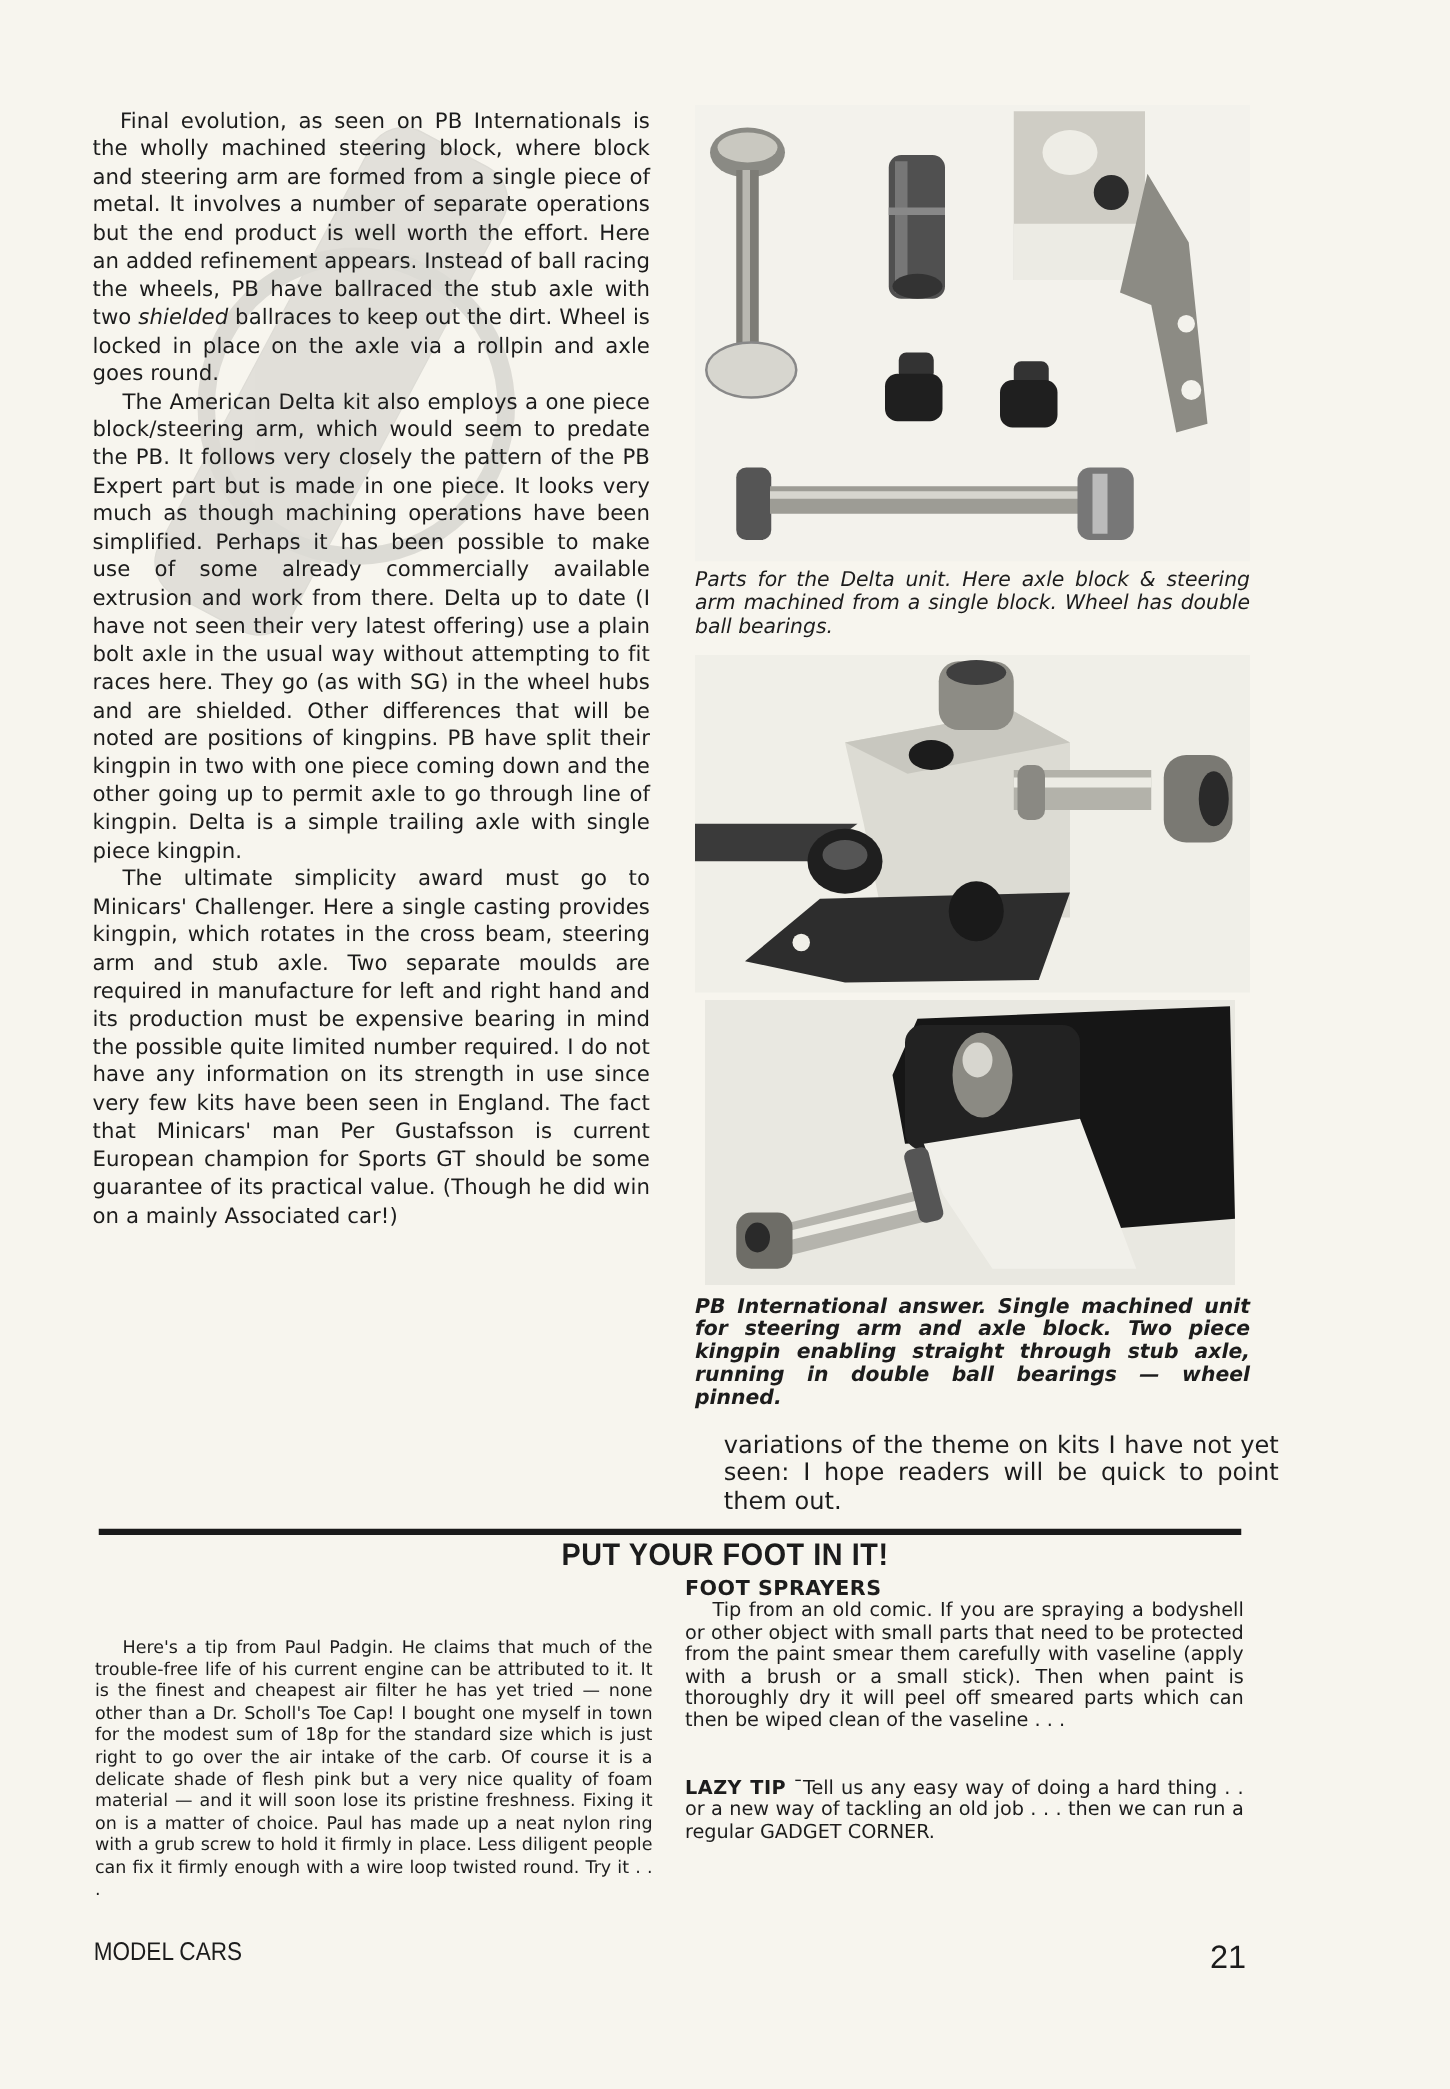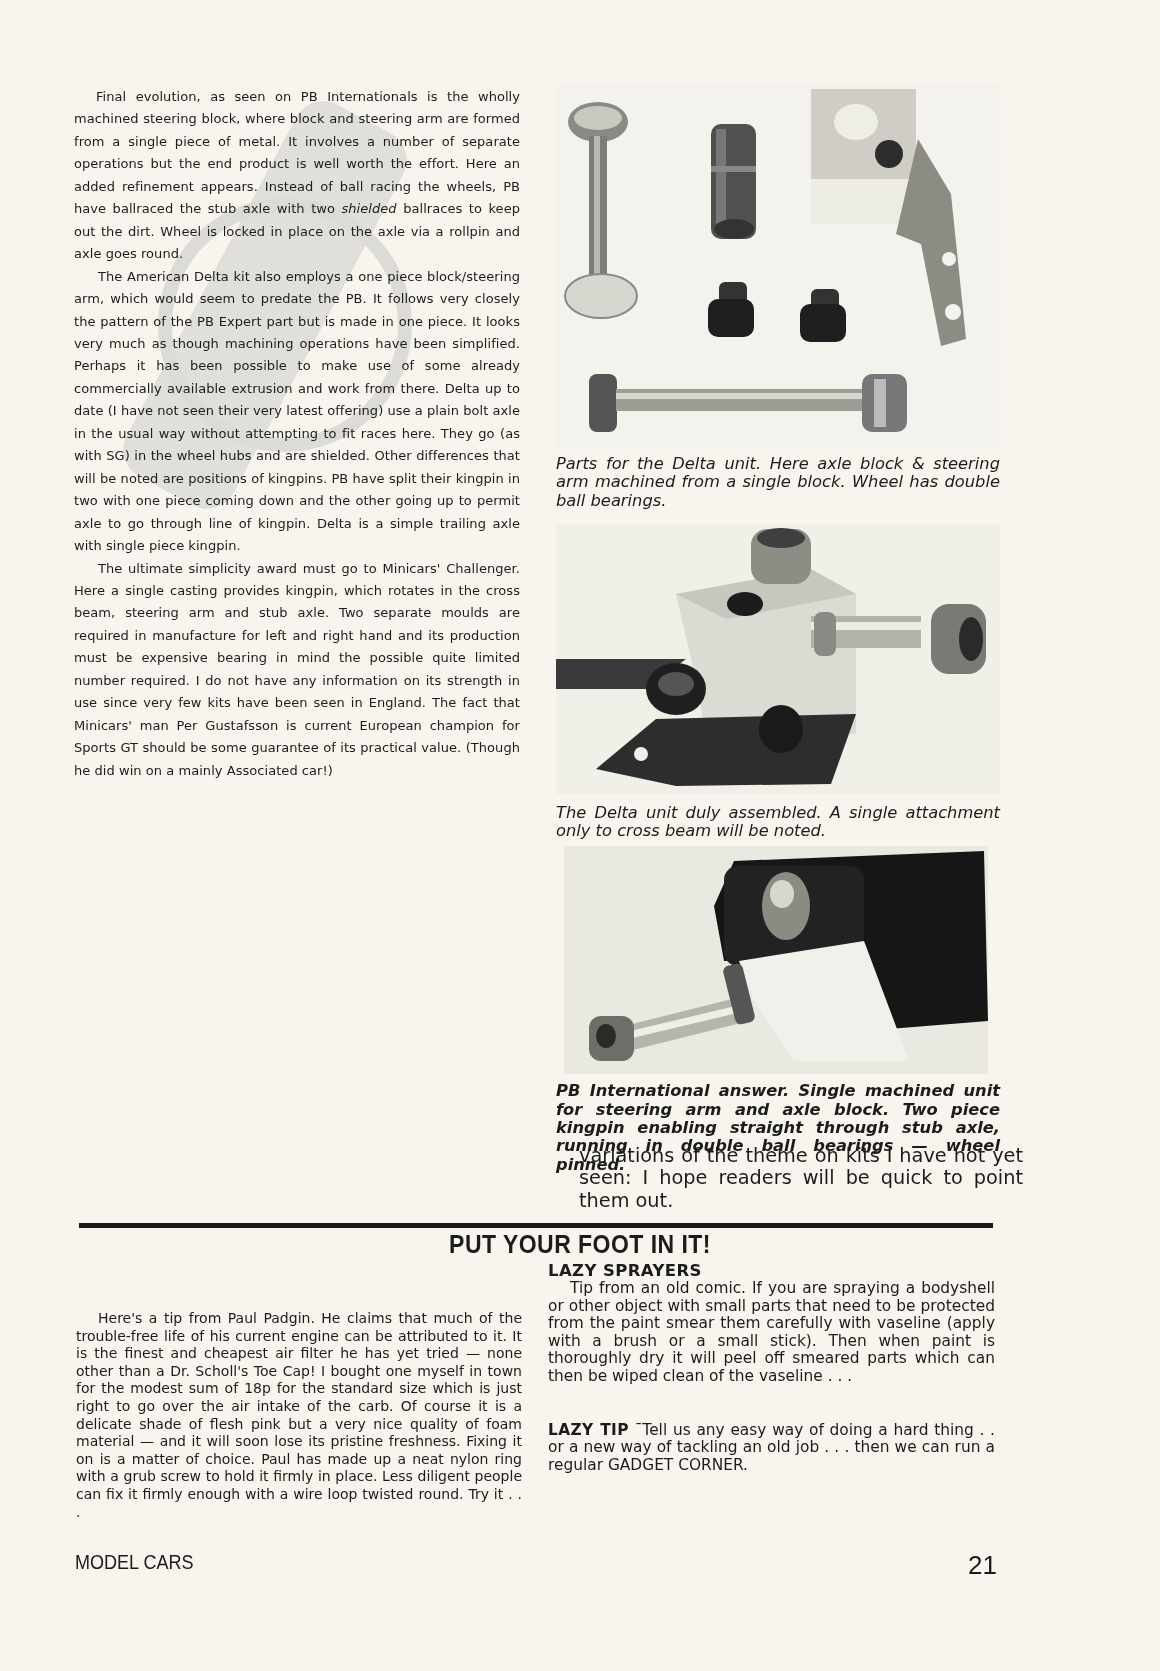--- a/index.html
+++ b/index.html
@@ -9,21 +9,21 @@
       position: relative;
       overflow: hidden;
       font-family: "DejaVu Sans", sans-serif;
       color: #1c1c1c;
     }
     .page { position: absolute; inset: 0; }
 
     
     .col-left {
       position: absolute; left: 74px; top: 86px; width: 446px;
-      font-size: 13px; line-height: 22.45px;
+      font-size: 17px; line-height: 22.45px;
       text-align: justify; letter-spacing: 0.05px;
     }
     .col-left p { margin: 0; text-indent: 24px; }
     .col-left p.first { text-indent: 22px; }
     .col-left em { font-style: italic; }
 
     
     .col-right { position: absolute; left: 556px; top: 84px; width: 444px; }
     .photo {
       position: relative; overflow: hidden;
@@ -170,21 +170,20 @@
         <ellipse cx="189" cy="80" rx="18" ry="12" fill="#1c1c1c"></ellipse>
         <rect x="195" y="5" width="60" height="55" rx="16" fill="#8d8c85"></rect>
         <ellipse cx="225" cy="14" rx="24" ry="10" fill="#3f3f3f"></ellipse>
         <rect x="255" y="92" width="110" height="32" fill="#b3b2aa"></rect>
         <rect x="255" y="98" width="110" height="8" fill="#ecebe4"></rect>
         <rect x="258" y="88" width="22" height="44" rx="8" fill="#8a8983"></rect>
         <rect x="375" y="80" width="55" height="70" rx="18" fill="#7a7973"></rect>
         <ellipse cx="415" cy="115" rx="12" ry="22" fill="#2a2a2a"></ellipse>
       </svg>
     </div>
-    <p class="caption" style="margin-top:10px;">The Delta unit duly assembled. A single attachment only to cross beam will be noted.</p>
 
     <div class="photo" style="width:424px;height:228px;margin-top:6px;margin-left:8px;background:#e9e8e1;">
       <svg width="424" height="228" viewBox="0 0 424 228">
         <polygon points="170,15 420,5 424,175 300,185 280,110 160,115 150,60" fill="#161616"></polygon>
         <rect x="160" y="20" width="140" height="100" rx="14" fill="#222"></rect>
         <ellipse cx="222" cy="60" rx="24" ry="34" fill="#8b8a83"></ellipse>
         <ellipse cx="218" cy="48" rx="12" ry="14" fill="#d7d6cf"></ellipse>
         <polygon points="175,115 300,95 345,215 230,215 190,155" fill="#f1f0ea"></polygon>
         <polygon points="40,185 180,150 185,175 45,210" fill="#b5b4ad"></polygon>
         <polygon points="45,190 180,158 182,165 47,197" fill="#eeede6"></polygon>
@@ -199,20 +198,20 @@
   <p class="tail-text">variations of the theme on kits I have not yet seen: I hope readers will be quick to point them out.</p>
 
   <div class="rule"></div>
   <div class="section-title">PUT YOUR FOOT IN IT!</div>
 
   <div class="tip-left">
     <p>Here's a tip from Paul Padgin. He claims that much of the trouble-free life of his current engine can be attributed to it. It is the finest and cheapest air filter he has yet tried — none other than a Dr. Scholl's Toe Cap! I bought one myself in town for the modest sum of 18p for the standard size which is just right to go over the air intake of the carb. Of course it is a delicate shade of flesh pink but a very nice quality of foam material — and it will soon lose its pristine freshness. Fixing it on is a matter of choice. Paul has made up a neat nylon ring with a grub screw to hold it firmly in place. Less diligent people can fix it firmly enough with a wire loop twisted round. Try it . . .</p>
   </div>
 
   <div class="tip-right">
-    <h3>LAZY SPRAYERS</h3>
+    <h3>FOOT SPRAYERS</h3>
     <p>Tip from an old comic. If you are spraying a bodyshell or other object with small parts that need to be protected from the paint smear them carefully with vaseline (apply with a brush or a small stick). Then when paint is thoroughly dry it will peel off smeared parts which can then be wiped clean of the vaseline . . .</p>
     <p class="yourtip"><span class="yourtip-label">LAZY TIP</span> <span>¯</span><span>Tell us any easy way of doing a hard thing . . or a new way of tackling an old job . . . then we can run a regular GADGET CORNER.</span></p>
   </div>
 
   <div class="footer-left">MODEL CARS</div>
   <div class="footer-right">21</div>
 </div>
 
 </body></html>

